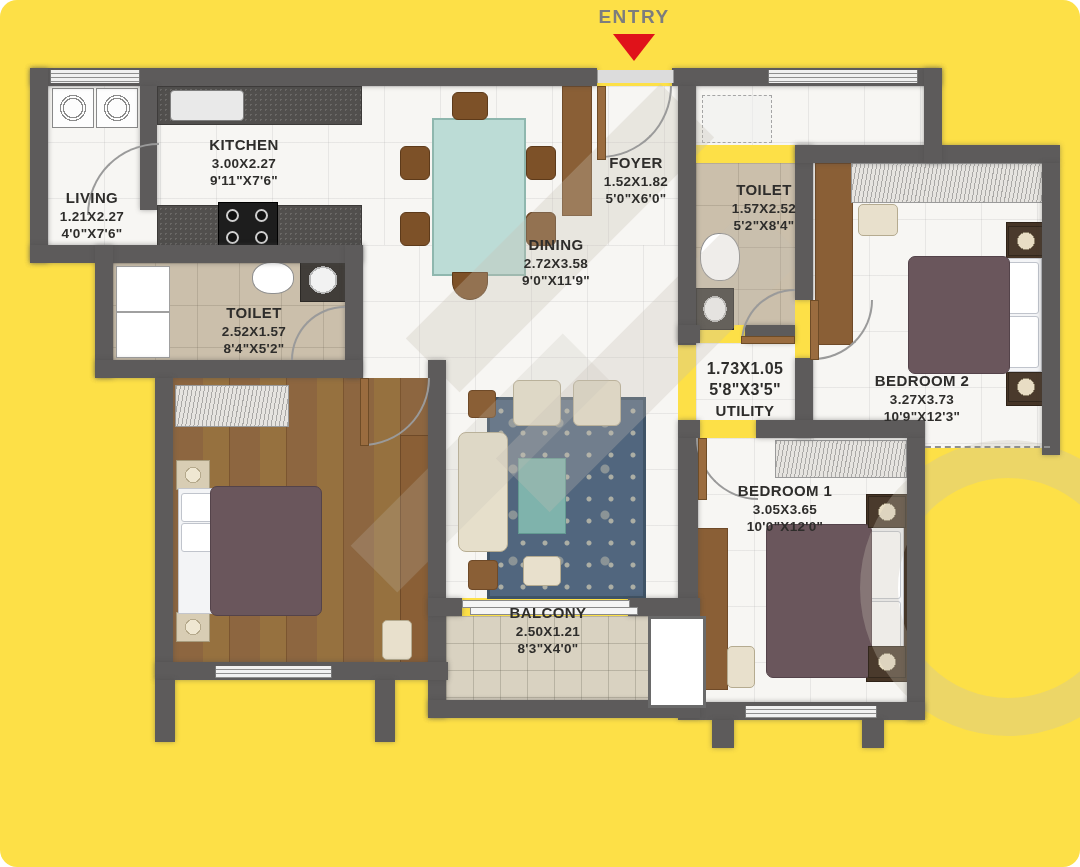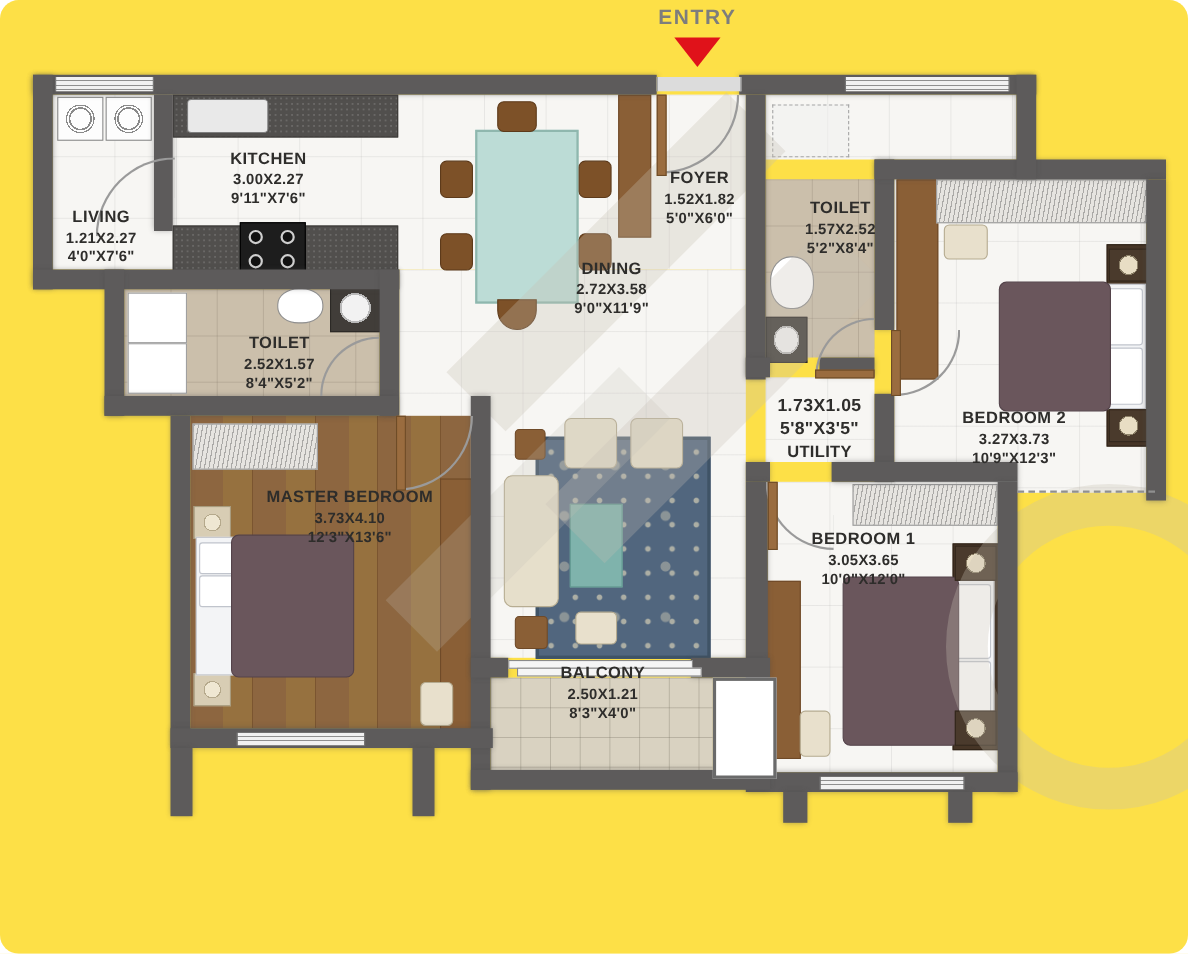--- a/index.html
+++ b/index.html
@@ -262,25 +262,20 @@
   <div class="lbl dimsfirst" style="left:745px;top:390px;">
     <div class="l0">1.73X1.05</div>
     <div class="l1">5'8"X3'5"</div>
     <div class="l2">UTILITY</div>
   </div>
   <div class="lbl" style="left:922px;top:398px;">
     <div class="l0">BEDROOM 2</div>
     <div class="l1">3.27X3.73</div>
     <div class="l2">10'9"X12'3"</div>
   </div>
-  <div class="lbl" style="left:318px;top:470px;">
-    <div class="l0">MASTER BEDROOM</div>
-    <div class="l1">3.73X4.10</div>
-    <div class="l2">12'3"X13'6"</div>
-  </div>
   <div class="lbl" style="left:785px;top:508px;">
     <div class="l0">BEDROOM 1</div>
     <div class="l1">3.05X3.65</div>
     <div class="l2">10'0"X12'0"</div>
   </div>
   <div class="lbl" style="left:548px;top:630px;">
     <div class="l0">BALCONY</div>
     <div class="l1">2.50X1.21</div>
     <div class="l2">8'3"X4'0"</div>
   </div>

